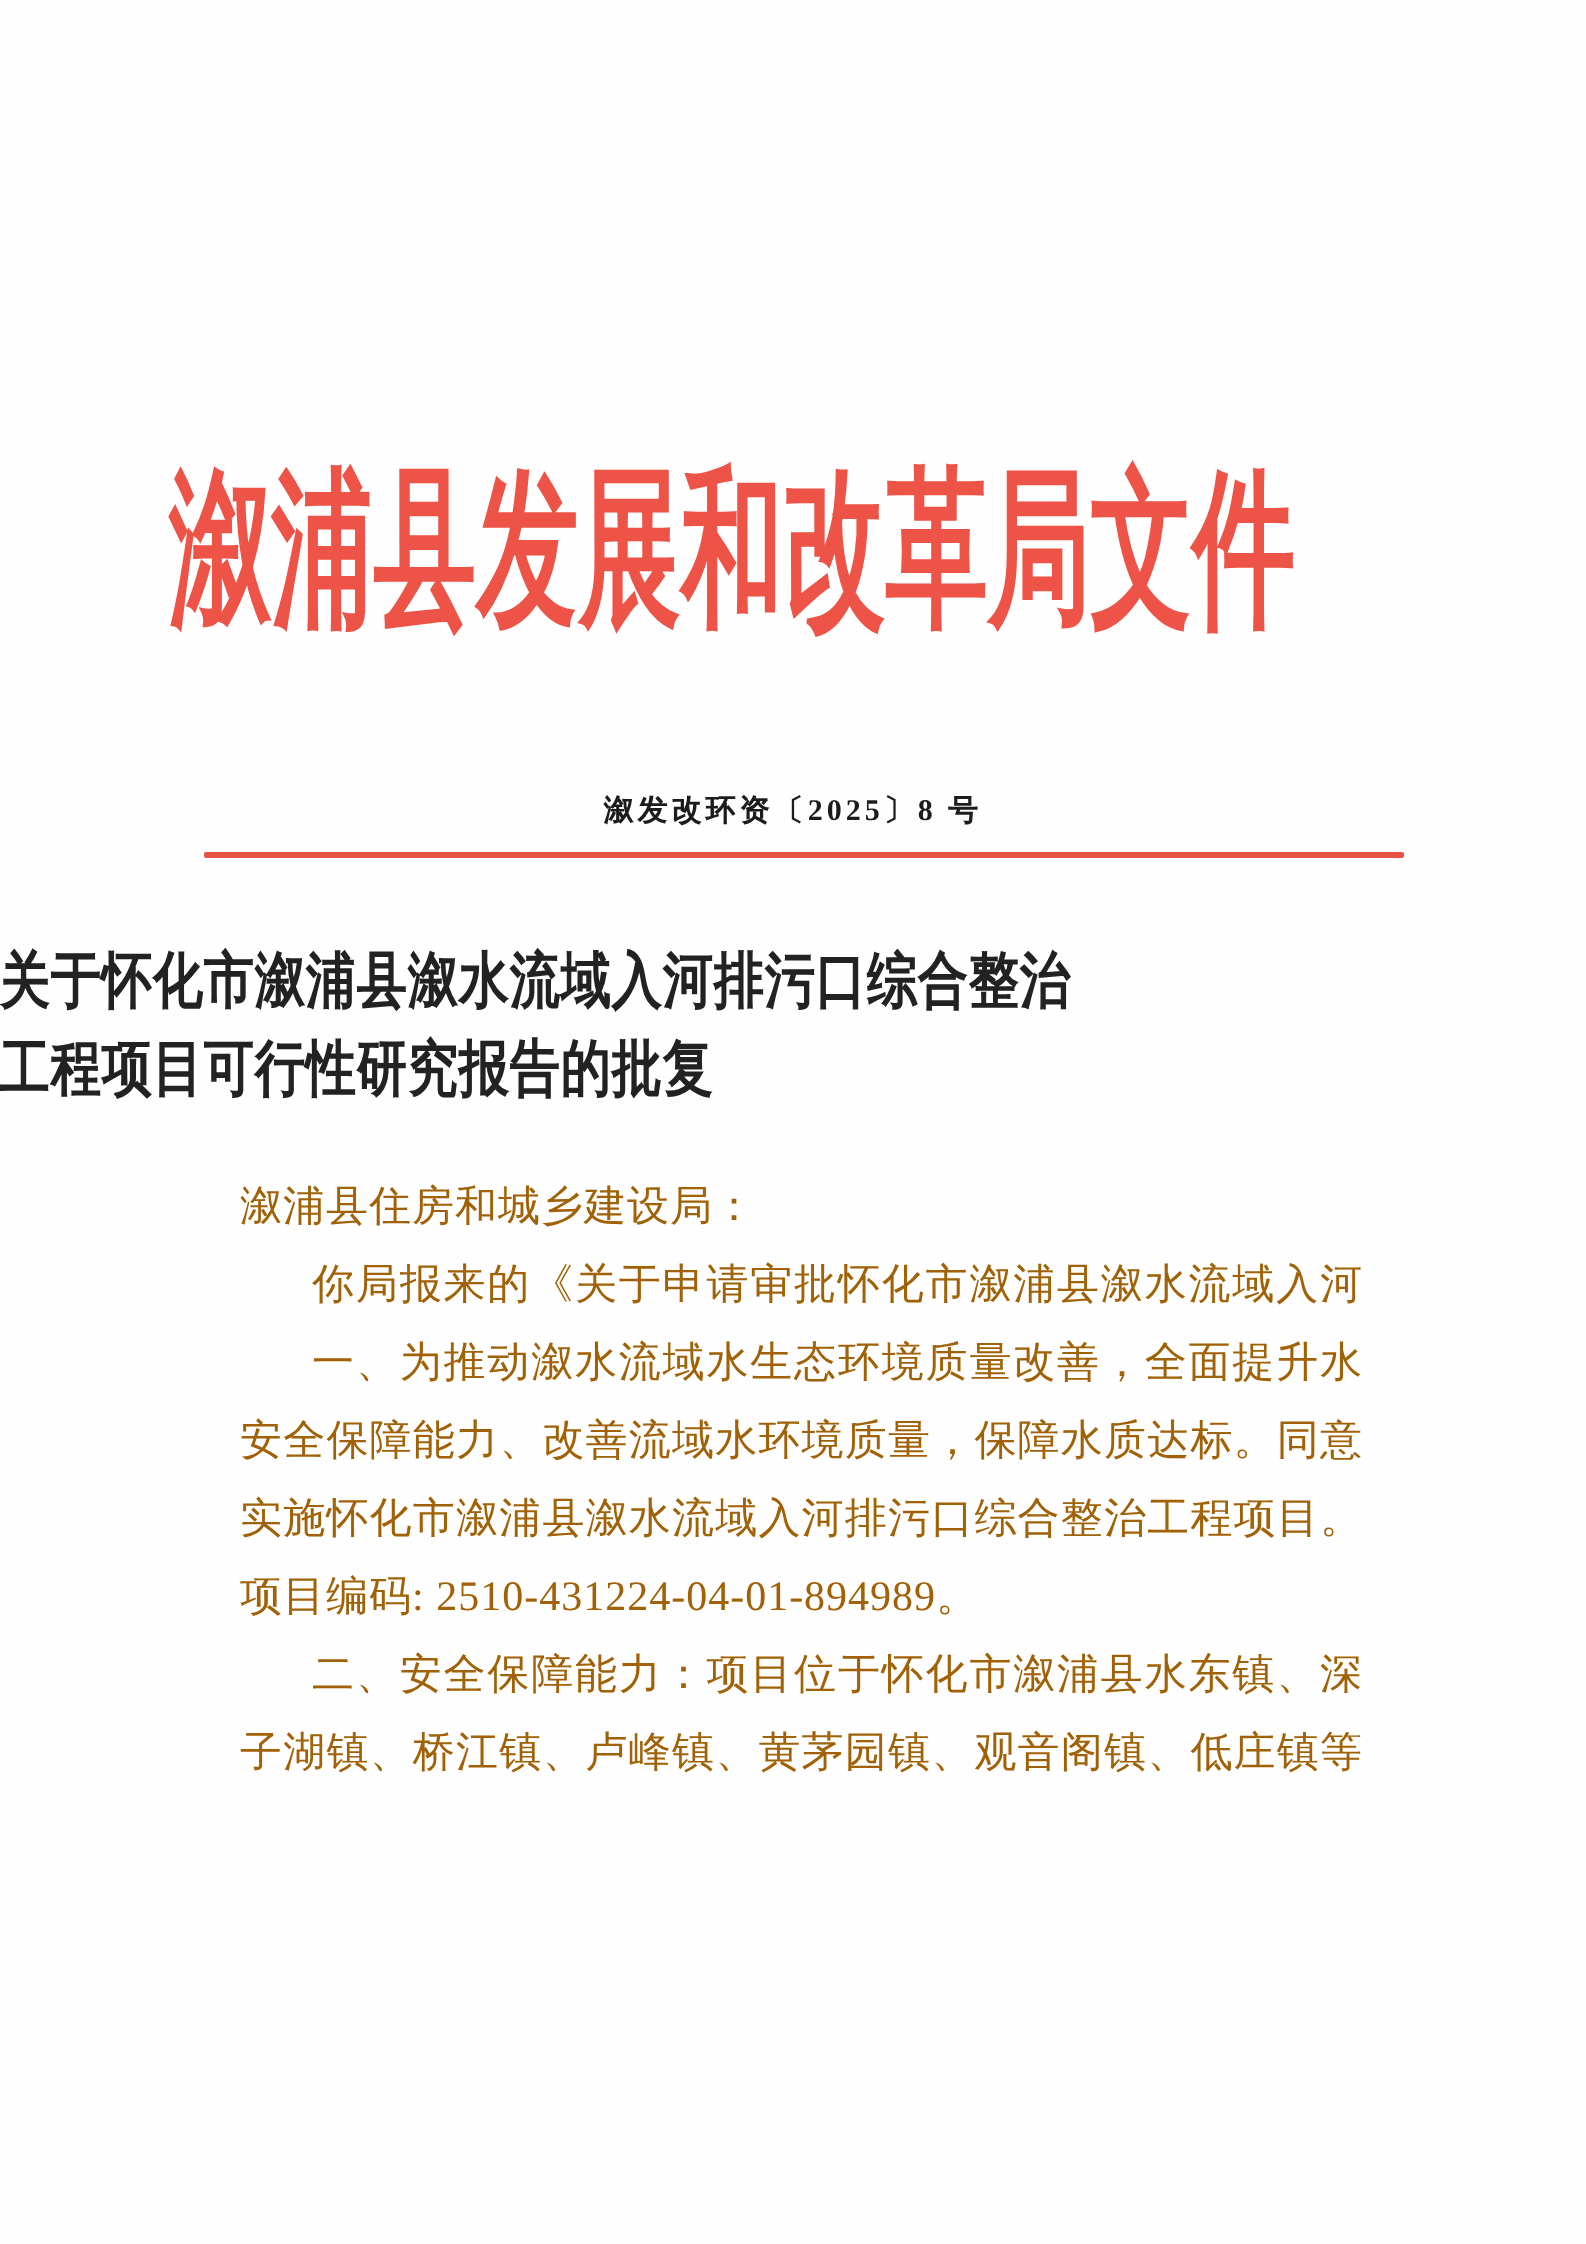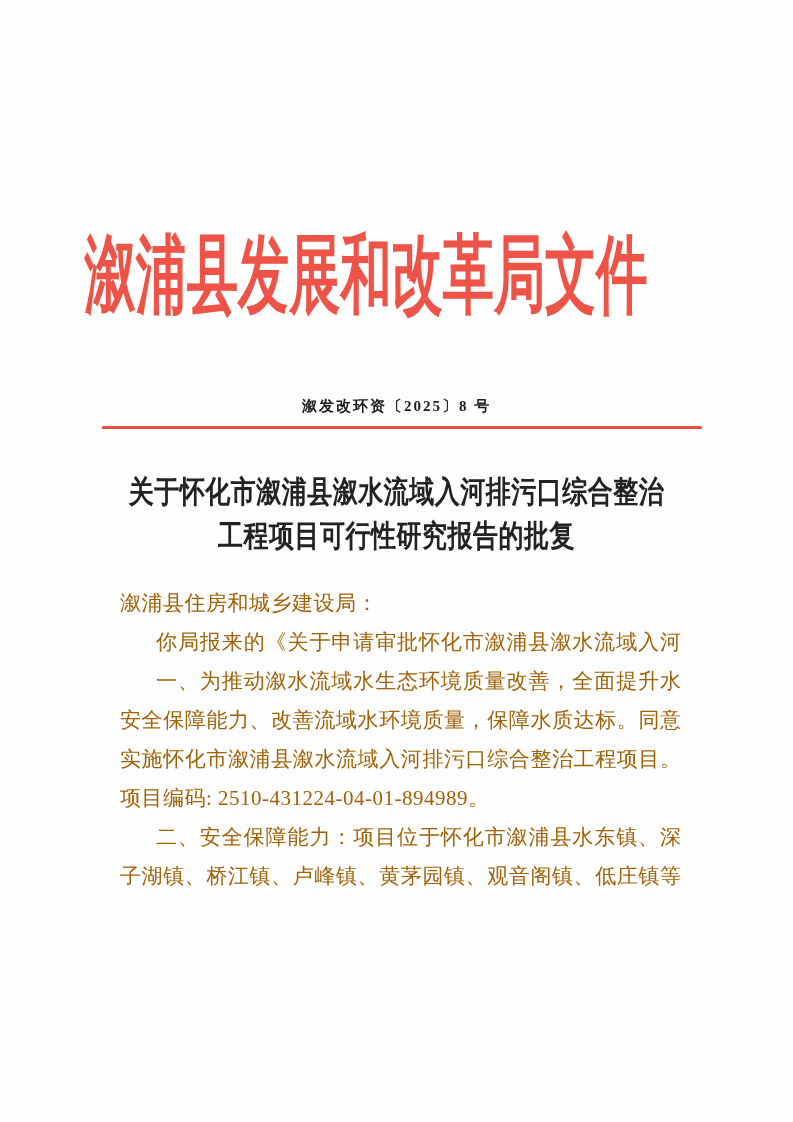--- a/index.html
+++ b/index.html
@@ -63,21 +63,21 @@
     height: 3px;
     background: var(--separator-red, #e65143);
     border-radius: 1px;
   }
   
   .doc-title {
     position: absolute;
     top: 470px;
     left: 0;
     width: 793px;
-    text-align: center;
+    text-align: left;
     font-weight: 700;
     font-size: 25px;
     color: #222222;
   }
   .doc-title .tl {
     line-height: 44px;
     white-space: nowrap;
   }
   .doc-title .tl span {
     display: inline-block;

